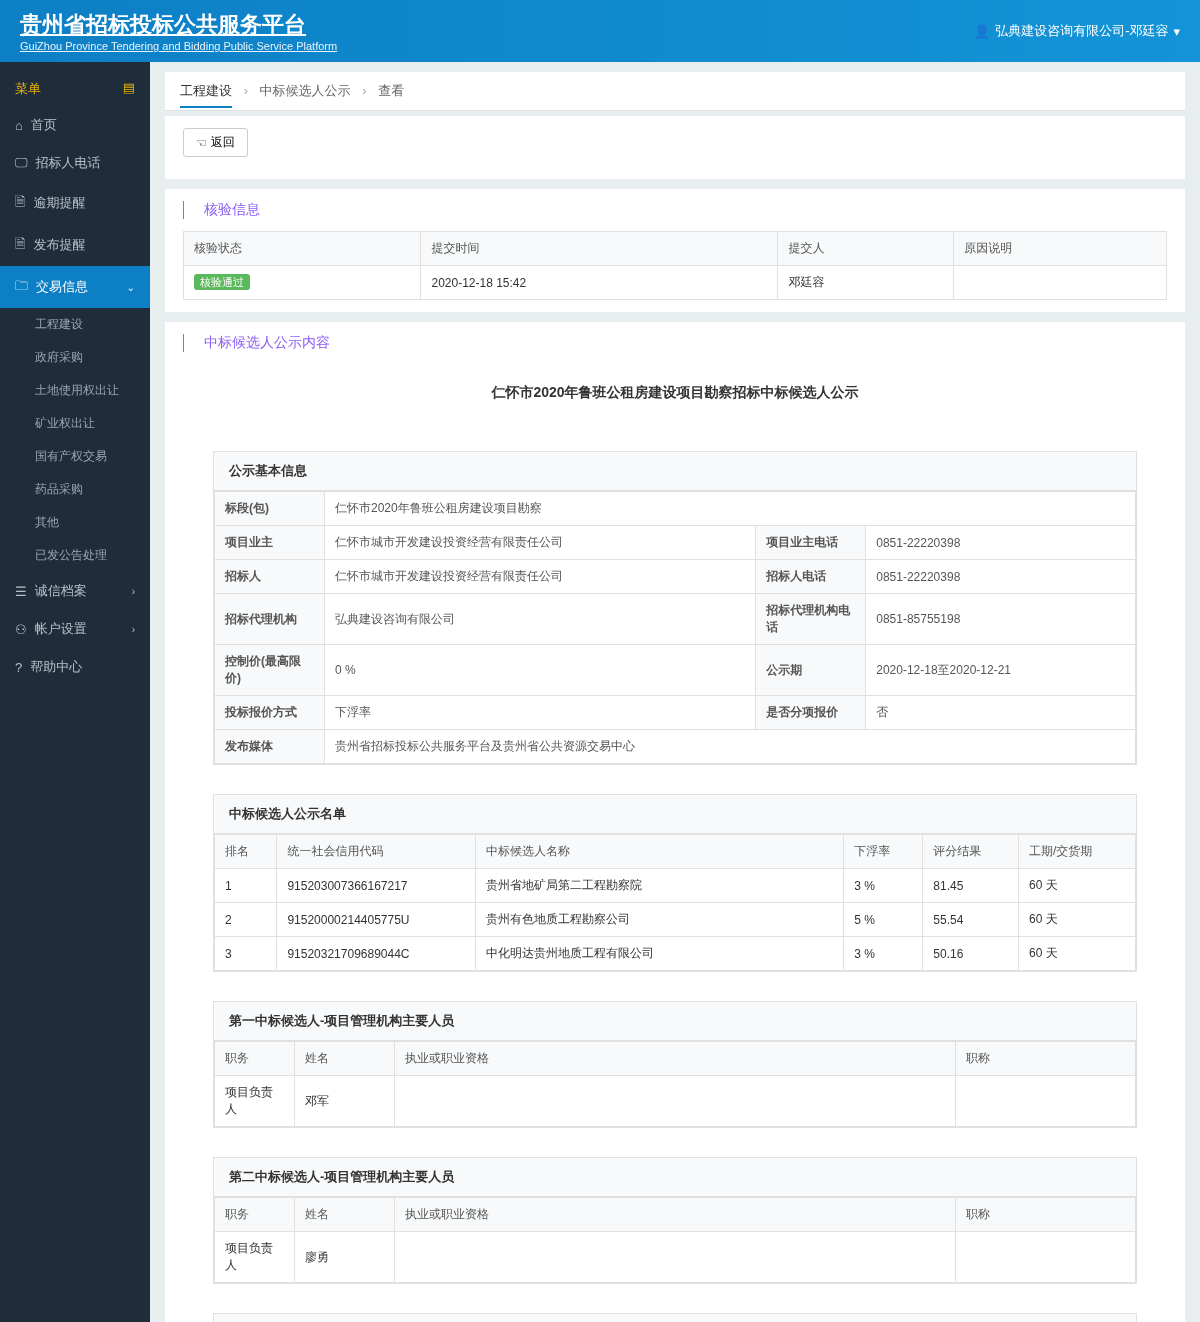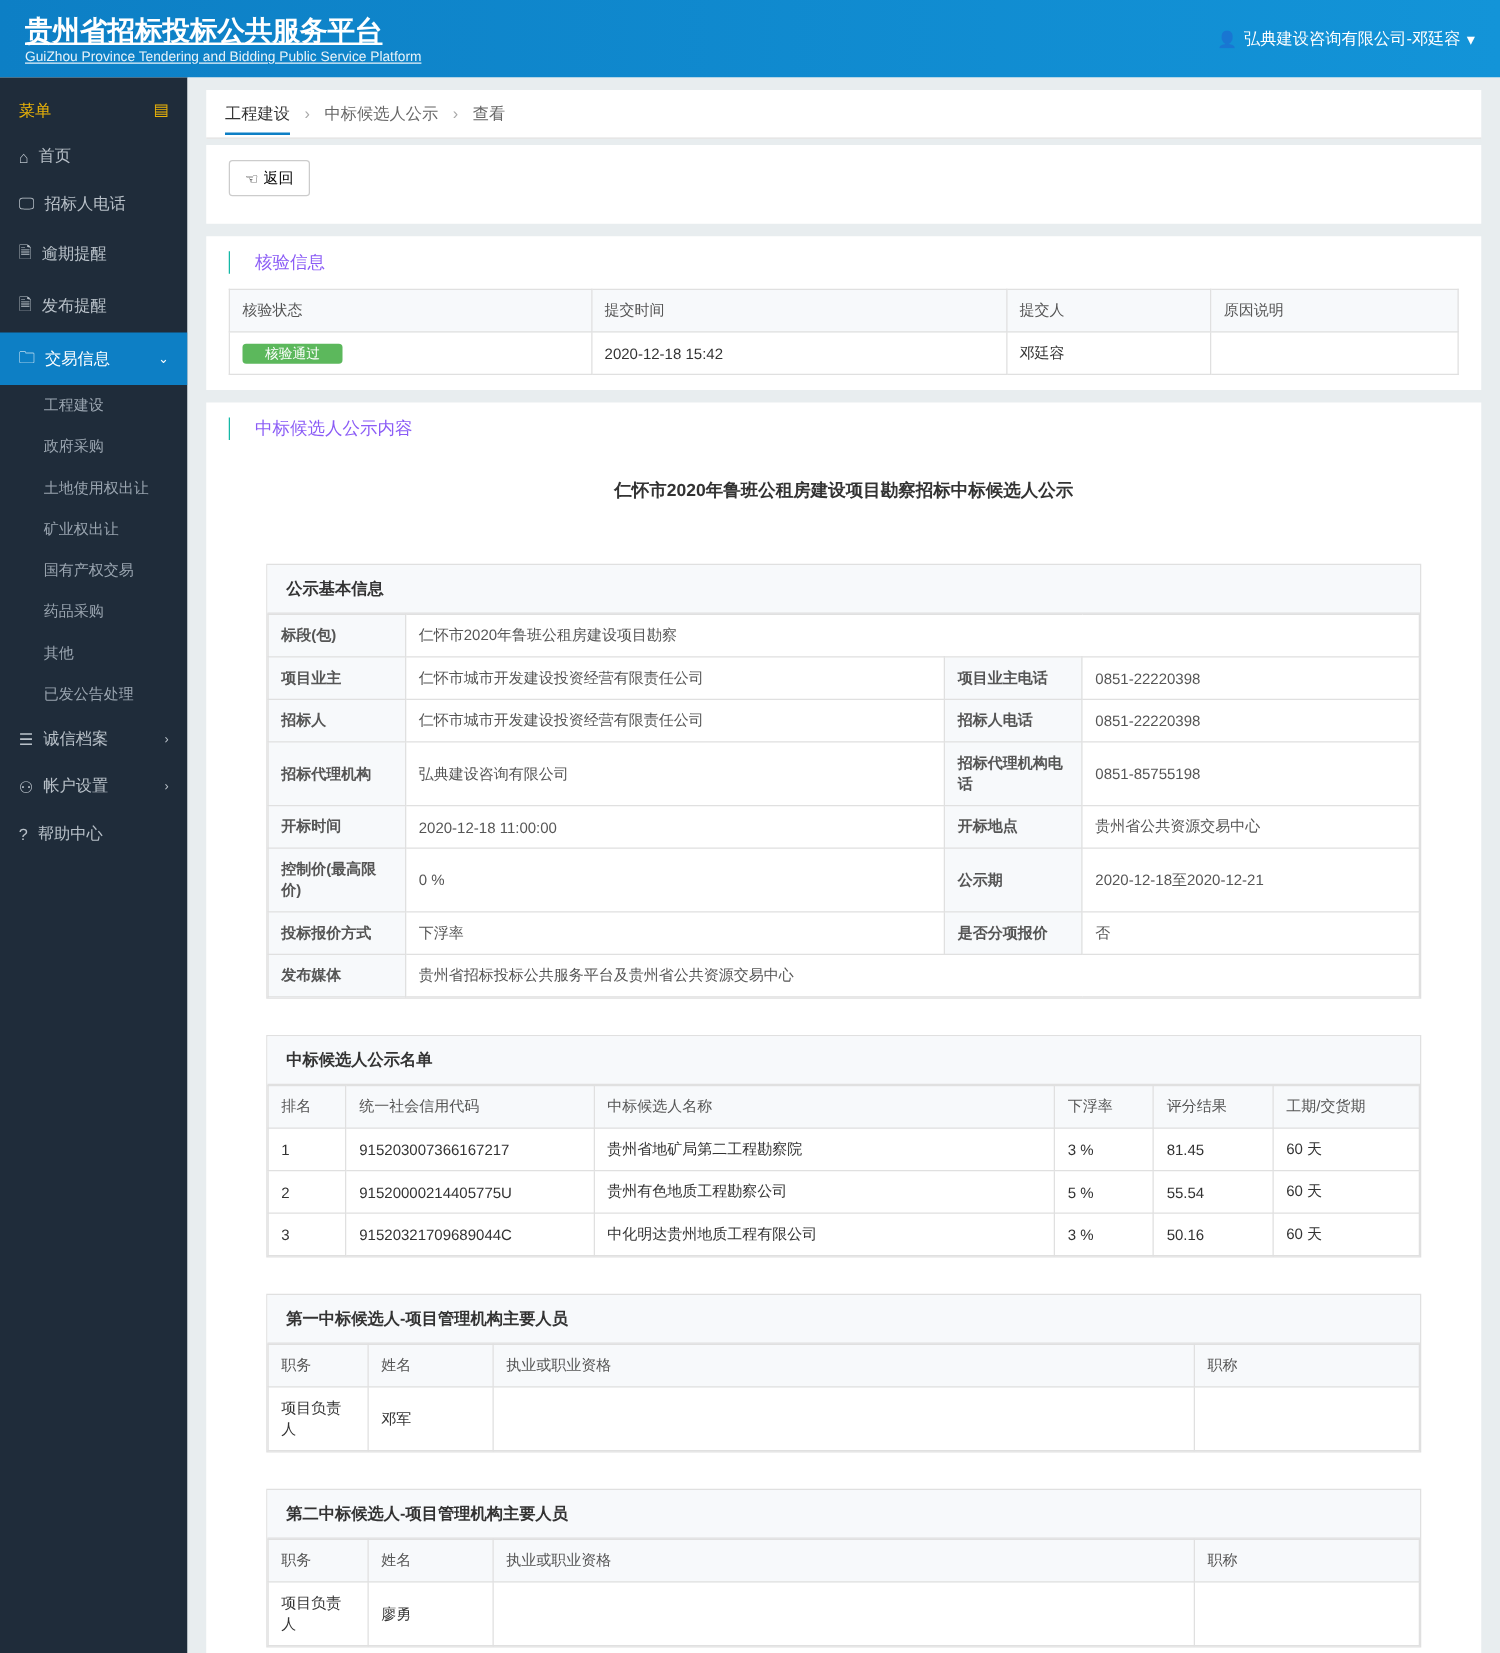--- a/index.html
+++ b/index.html
@@ -19,21 +19,21 @@
 .main { flex: 1; padding: 10px 15px; background: #e8edef; }
 .breadcrumb { background: #fff; padding: 10px 15px; font-size: 13px; color: #666; margin-bottom: 5px; border-bottom: 1px solid #e0e0e0; }
 .breadcrumb span.active { color: #333; border-bottom: 2px solid #0d7fc5; padding-bottom: 8px; }
 .breadcrumb .sep { margin: 0 8px; color: #aaa; }
 .btn-return { display: inline-flex; align-items: center; gap: 4px; padding: 5px 12px; border: 1px solid #ccc; background: #fff; border-radius: 3px; cursor: pointer; font-size: 12px; margin-bottom: 10px; }
 .panel { background: #fff; padding: 12px 18px; margin-bottom: 10px; }
 .panel-title { font-size: 14px; color: #8b5cf6; border-left: 1px solid #14b8a6; padding-left: 20px; margin-bottom: 12px; }
 table { width: 100%; border-collapse: collapse; }
 th, td { border: 1px solid #e0e0e0; padding: 8px 10px; font-size: 12px; text-align: left; }
 th { background: #f7f9fb; color: #555; font-weight: normal; }
-.status-badge { background: #5cb85c; color: #fff; padding: 2px 18px; border-radius: 3px; font-size: 11px; }
+.status-badge { background: #5cb85c; color: #fff; padding: 2px 6px; border-radius: 3px; font-size: 11px; }
 .big-title { text-align: center; font-size: 14px; font-weight: bold; color: #333; padding: 20px 0; }
 .section { border: 1px solid #e0e0e0; margin: 29px 30px; }
 .section-head { background: #f7f9fb; padding: 10px 15px; font-weight: bold; font-size: 13px; border-bottom: 1px solid #e0e0e0; }
 .info-table td.label { background: #f7f9fb; width: 110px; color: #555; font-weight: bold; }
 .info-table td.value { color: #555; }
 .cand-table th, .cand-table td { text-align: left; }
 </style>
 </head>
 <body>
 
@@ -160,26 +160,20 @@
                 <td class="label">招标人电话</td>
                 <td class="value">0851-22220398</td>
               </tr>
           <tr>
                 <td class="label">招标代理机构</td>
                 <td class="value">弘典建设咨询有限公司</td>
                 <td class="label">招标代理机构电话</td>
                 <td class="value">0851-85755198</td>
               </tr>
           <tr>
-                <td class="label">开标时间</td>
-                <td class="value">2020-12-18 11:00:00</td>
-                <td class="label">开标地点</td>
-                <td class="value">贵州省公共资源交易中心</td>
-              </tr>
-          <tr>
                 <td class="label">控制价(最高限价)</td>
                 <td class="value">0 %</td>
                 <td class="label">公示期</td>
                 <td class="value">2020-12-18至2020-12-21</td>
               </tr>
           <tr>
                 <td class="label">投标报价方式</td>
                 <td class="value">下浮率</td>
                 <td class="label">是否分项报价</td>
                 <td class="value">否</td>

